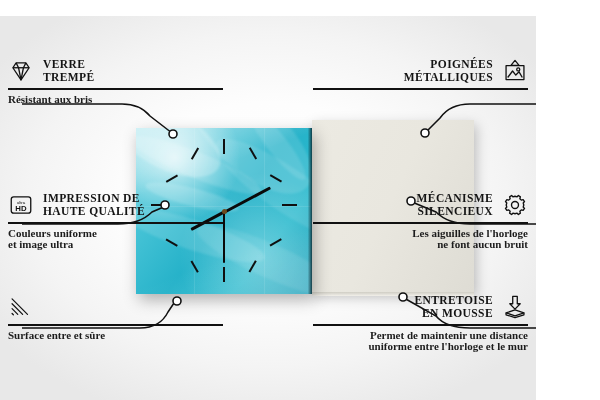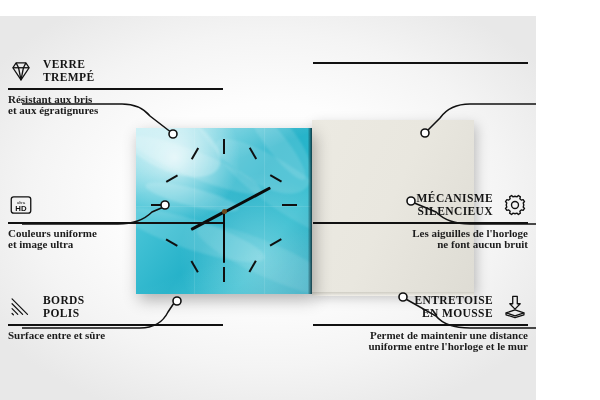--- a/index.html
+++ b/index.html
@@ -209,61 +209,74 @@
         </g>
       </svg>
       <div>
         <div class="f-title">VERRE</div>
         <div class="f-title">TREMPÉ</div>
       </div>
     </div>
     <div class="f-rule"></div>
     <div class="f-desc">
       <div>Résistant aux bris</div>
-      <div>et aux égratignures</div>
     </div>
   </div>
 
   <div class="feature left" style="top:176px;">
     <div class="f-head">
       <svg class="f-icon" viewBox="0 0 32 32">
         <rect x="4" y="6" width="24" height="20" rx="3" fill="none" stroke="#111" stroke-width="1.6"></rect>
         <text x="16" y="14.4" text-anchor="middle" font-family="Liberation Sans, sans-serif" font-size="5.4" fill="#111">ultra</text>
         <text x="16" y="23" text-anchor="middle" font-family="Liberation Sans, sans-serif" font-size="9.6" font-weight="bold" fill="#111">HD</text>
       </svg>
+      <div>
+        <div class="f-title">IMPRESSION DE</div>
+        <div class="f-title">HAUTE QUALITÉ</div>
+      </div>
     </div>
     <div class="f-rule"></div>
     <div class="f-desc">
       <div>Couleurs uniforme</div>
       <div>et image ultra</div>
     </div>
   </div>
 
   <div class="feature left" style="top:278px;">
     <div class="f-head">
       <svg class="f-icon" viewBox="0 0 32 32">
         <g stroke="#111" stroke-width="1.5" stroke-linecap="round">
           <line x1="5" y1="6" x2="24" y2="25"></line>
           <line x1="5" y1="12" x2="18" y2="25"></line>
           <line x1="5" y1="18" x2="12" y2="25"></line>
           <line x1="5" y1="24" x2="6.6" y2="25.6"></line>
         </g>
       </svg>
-      <div>
-        <div class="f-title">BORDS</div>
-        <div class="f-title">POLIS</div>
-      </div>
     </div>
     <div class="f-rule"></div>
     <div class="f-desc">
       <div>Surface entre et sûre</div>
     </div>
   </div>
 
   <div class="feature right" style="top:42px;">
+    <div class="f-head">
+      <svg class="f-icon" viewBox="0 0 32 32">
+        <g fill="none" stroke="#111" stroke-width="1.6" stroke-linejoin="round">
+          <path d="M16,3 L11,9 L21,9 Z"></path>
+          <rect x="5" y="9.5" width="22" height="17"></rect>
+          <path d="M7,24 L13,16 L17,21 L21,17 L25,24"></path>
+          <circle cx="20" cy="14" r="1.9"></circle>
+        </g>
+      </svg>
+      <div>
+        <div class="f-title">POIGNÉES</div>
+        <div class="f-title">MÉTALLIQUES</div>
+      </div>
+    </div>
     <div class="f-rule"></div>
   </div>
 
   <div class="feature right" style="top:278px;">
     <div class="f-head">
       <svg class="f-icon" viewBox="0 0 32 32">
         <g fill="none" stroke="#111" stroke-width="1.6" stroke-linejoin="round">
           <path d="M13.2,3 L18.8,3 L18.8,12 L22.4,12 L16,18.6 L9.6,12 L13.2,12 Z"></path>
           <path d="M16,19.6 L27,23.2 L16,26.8 L5,23.2 Z"></path>
           <path d="M5,23.2 L5,25.6 L16,29.2 L27,25.6 L27,23.2"></path>

